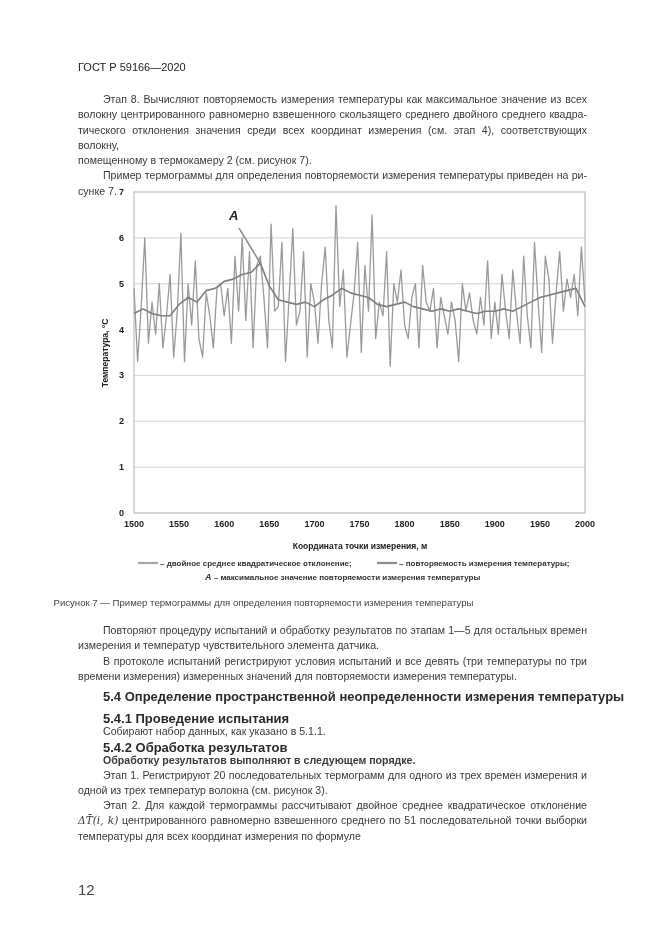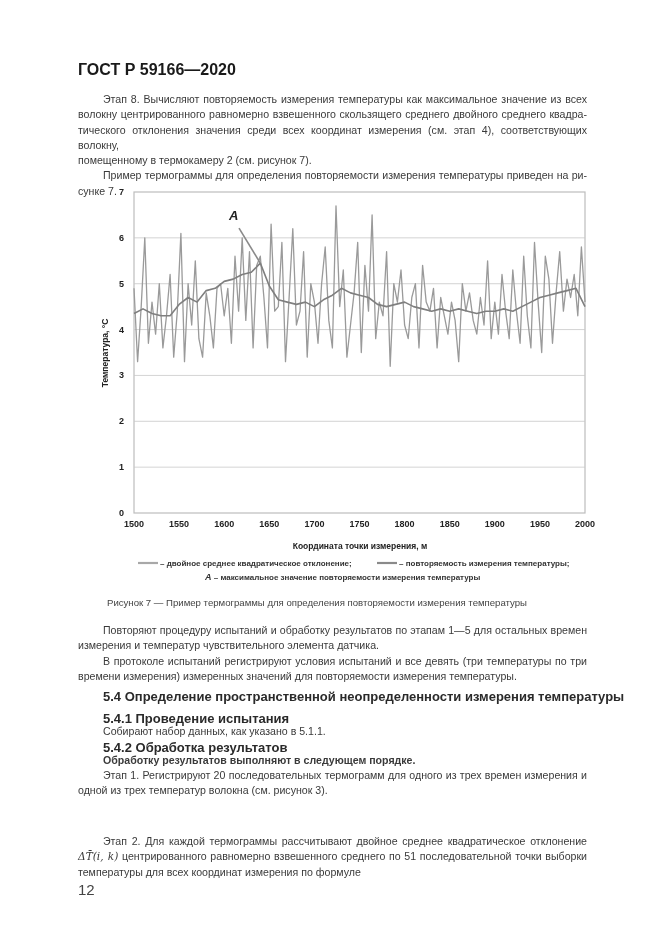--- a/index.html
+++ b/index.html
@@ -1,26 +1,26 @@
 <!DOCTYPE html>
 <html><head>
 <meta charset="utf-8">
 <style>
   html, body { margin: 0; padding: 0; background: #ffffff; }
   body { width: 661px; height: 935px; position: relative; overflow: hidden;
          font-family: "Liberation Sans", sans-serif; color: #333; }
   .page { position: absolute; left: 0; top: 0; width: 661px; height: 935px; background: #fff; }
-  .doc-header { position: absolute; left: 78px; top: 61px; font-size: 16px; font-weight: bold; color: #1a1a1a; }
+  .doc-header { position: absolute; left: 78px; top: 61px; font-size: 11px; font-weight: normal; color: #1a1a1a; }
   .p { position: absolute; left: 78px; width: 509px; font-size: 10.6px; line-height: 15.3px; color: #3a3a3a; text-align: justify; }
   .h { position: absolute; left: 103px; font-size: 13px; font-weight: bold; color: #2a2a2a; }
   .chart { position: absolute; left: 0; top: 0; }
   .axis-tick { font-family: "Liberation Sans", sans-serif; font-size: 9px; font-weight: bold; fill: #222; }
   .axis-title { font-family: "Liberation Sans", sans-serif; font-size: 8.5px; font-weight: bold; fill: #222; }
   .legend { font-family: "Liberation Sans", sans-serif; font-size: 8px; font-weight: bold; fill: #333; }
-  .caption { position: absolute; left: 0; width: 527px; top: 597px; text-align: right; font-size: 9.6px; color: #444; }
+  .caption { position: absolute; left: 0; width: 527px; top: 597px; text-align: center; font-size: 9.6px; color: #444; }
   .page-num { position: absolute; left: 78px; top: 881px; font-size: 15px; color: #444; }
   .math { font-family: "DejaVu Serif", serif; font-style: italic; }
 </style>
 </head>
 <body>
 
 <div class="page">
 
   <div class="doc-header">ГОСТ Р 59166—2020</div>
 
@@ -95,20 +95,20 @@
   <div class="h" style="top:711px;">5.4.1 Проведение испытания</div>
   <div class="p" style="top:724px;left:103px;width:484px;">Собирают набор данных, как указано в 5.1.1.</div>
   <div class="h" style="top:740px;">5.4.2 Обработка результатов</div>
   <div class="p" style="top:753px;left:103px;width:484px;font-weight:bold;">Обработку результатов выполняют в следующем порядке.</div>
 
   <div class="p" style="top:768px;">
     <div style="text-indent:25px;text-align-last:justify;">Этап 1. Регистрируют 20 последовательных термограмм для одного из трех времен измерения и</div>
     <div>одной из трех температур волокна (см. рисунок 3).</div>
   </div>
 
-  <div class="p" style="top:798px;margin-top:36px;">
+  <div class="p" style="top:798px;">
     <div style="text-indent:25px;text-align-last:justify;">Этап 2. Для каждой термограммы рассчитывают двойное среднее квадратическое отклонение</div>
     <div style="text-align-last:justify;"><span class="math">ΔT̄(i, k)</span><span> центрированного равномерно взвешенного среднего по 51 последовательной точки выборки</span></div>
     <div>температуры для всех координат измерения по формуле</div>
   </div>
 
   <div class="page-num">12</div>
 </div>
 
 </body></html>

